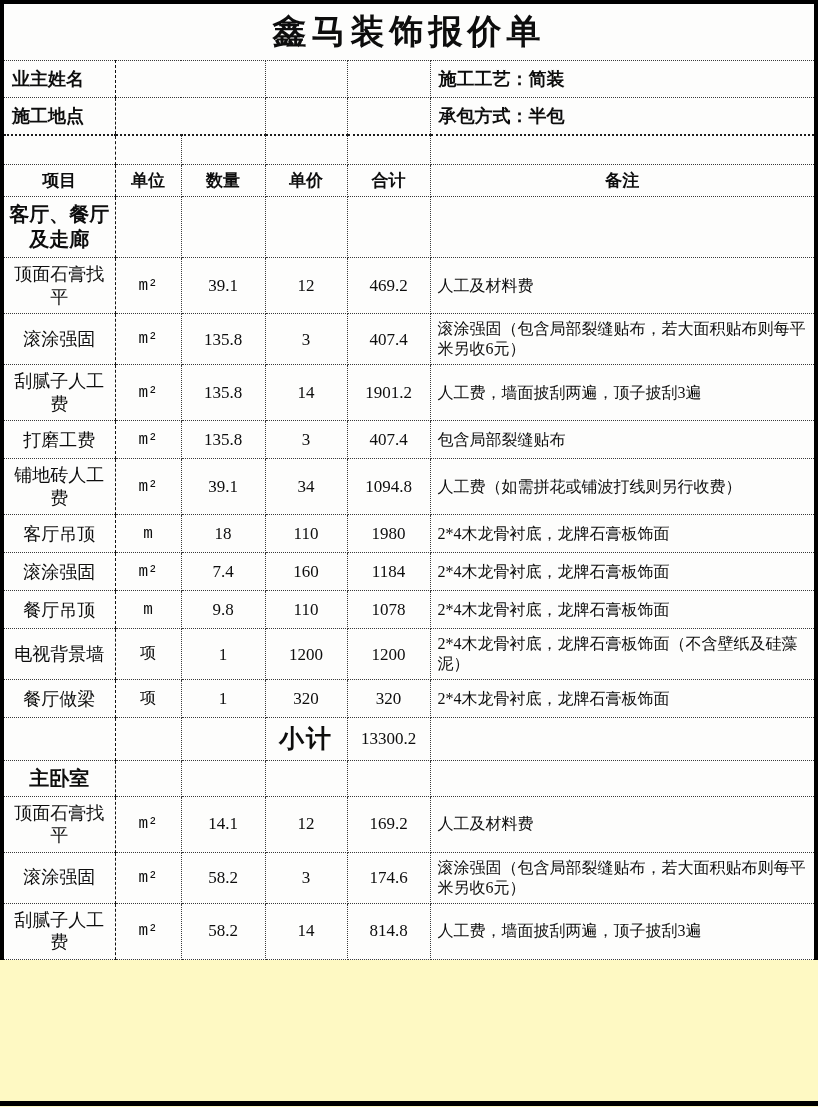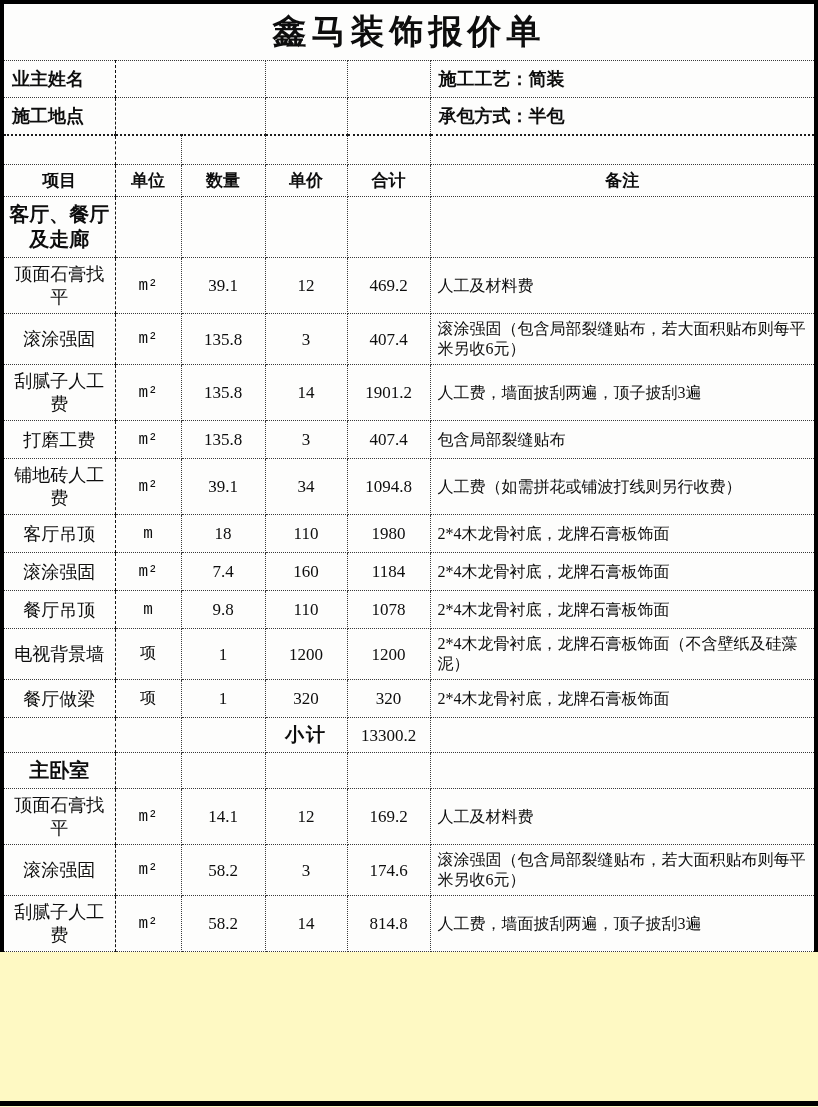--- a/index.html
+++ b/index.html
@@ -45,21 +45,21 @@
   .head-row td{height:16px;text-align:center;font-weight:bold;font-size:17px;}
   
   .item{text-align:center;font-size:18px;}
   .unit{text-align:center;font-size:16px;font-family:Liberation Mono, monospace;}
   .qty,.price,.total{text-align:center;font-size:17px;}
   .remark{text-align:left;font-size:16px;padding-left:7px;padding-right:4px;}
   .body-row td{height:27px;}
   .section-row td{height:22px;}
   .section-name{font-weight:bold;font-size:20px;}
   .subtotal-row td{height:24px;}
-  .subtotal-label{font-weight:bold;font-size:19px;letter-spacing:2px;}
+  .subtotal-label{font-weight:bold;font-size:25px;letter-spacing:2px;}
 </style>
 </head>
 <body>
 
 <div class="page">
   <table class="quote">
     <colgroup>
       <col style="width:113px">
       <col style="width:66px">
       <col style="width:84px">

